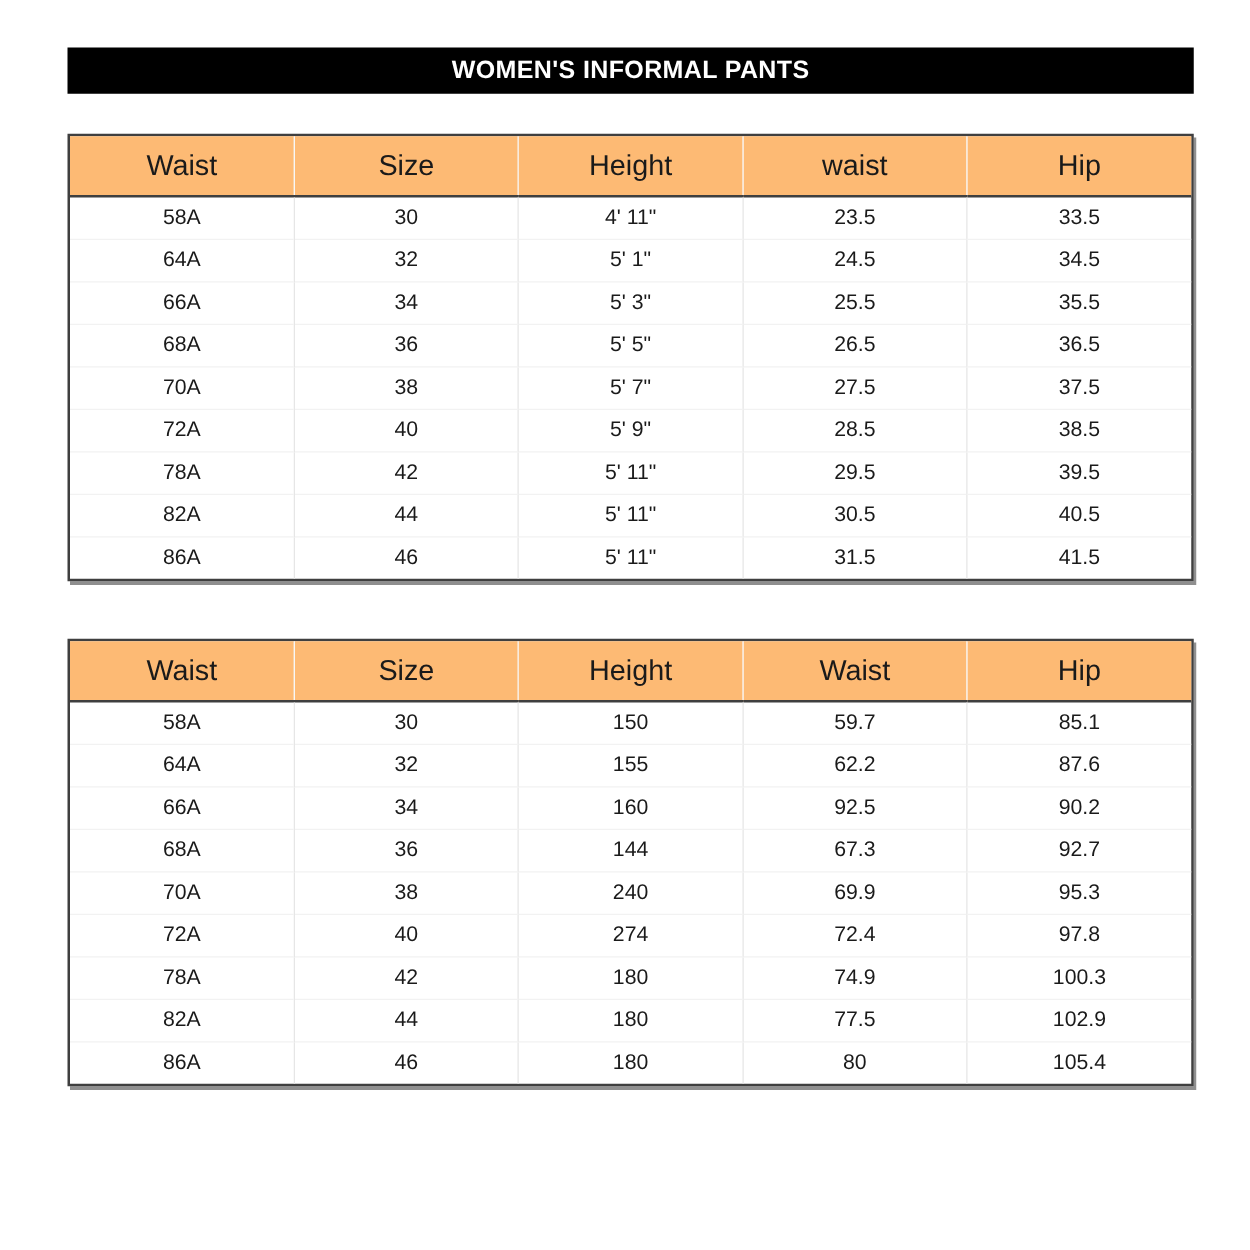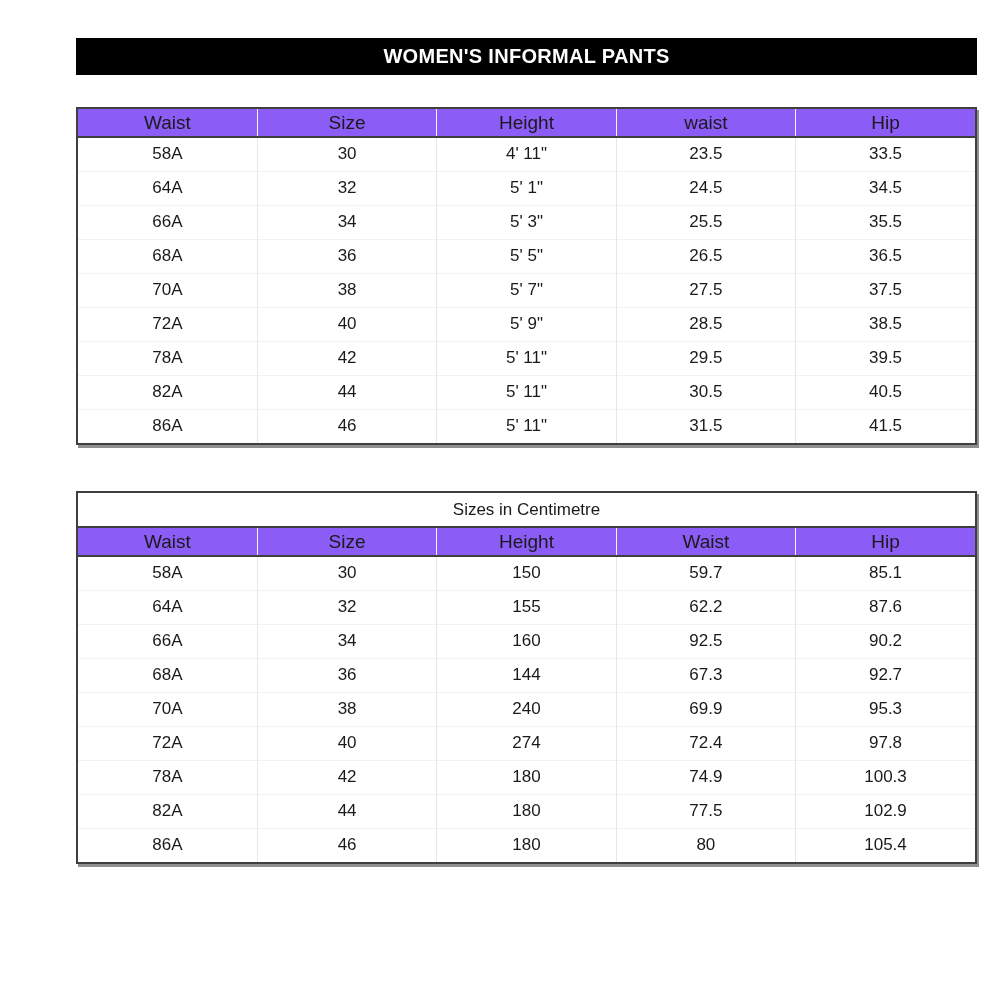--- a/index.html
+++ b/index.html
@@ -6,21 +6,21 @@
   html, body {
     width: 1000px;
     height: 1000px;
     background: #ffffff;
     font-family: "Liberation Sans", "DejaVu Sans", sans-serif;
     color: #1a1a1a;
   }
   .page {
     width: 1000px;
     height: 1000px;
-    padding-left: 76px;
+    padding-left: 54px;
     padding-top: 38px;
     overflow: hidden;
   }
   .banner {
     width: 901px;
     height: 37px;
     background: #000000;
     color: #ffffff;
     display: flex;
     align-items: center;
@@ -45,23 +45,23 @@
     font-size: 17px;
     border-bottom: 2px solid #3f3f3f;
     background: #ffffff;
   }
   table {
     width: 100%;
     border-collapse: collapse;
     table-layout: fixed;
   }
   thead th {
-    height: 28px;
-    background: #8b5cf6;
-    font-size: 19px;
+    height: 48px;
+    background: #fdba74;
+    font-size: 23px;
     font-weight: normal;
     text-align: center;
     vertical-align: middle;
     border-bottom: 2px solid #3f3f3f;
     border-left: 1px solid #f7f7f7;
   }
   thead th:first-child { border-left: none; }
   tbody td {
     height: 34px;
     font-size: 17px;
@@ -155,21 +155,20 @@
             <td>46</td>
             <td>5' 11"</td>
             <td>31.5</td>
             <td>41.5</td>
           </tr>
         </tbody>
     </table>
   </div>
 
   <div class="size-table tbl-cm">
-    <div class="tbl-title">Sizes in Centimetre</div>
     <table>
       <thead>
           <tr>
             <th>Waist</th>
             <th>Size</th>
             <th>Height</th>
             <th>Waist</th>
             <th>Hip</th>
           </tr>
         </thead>

